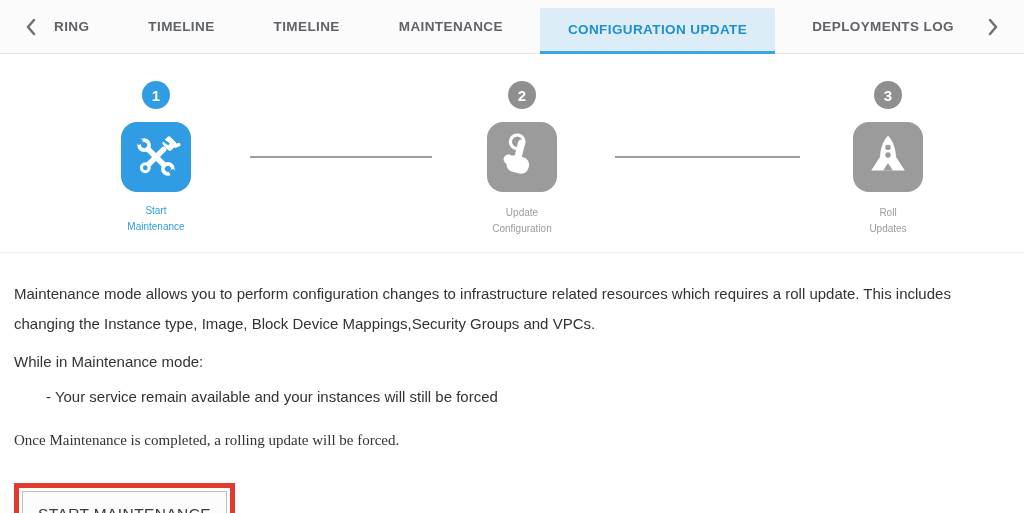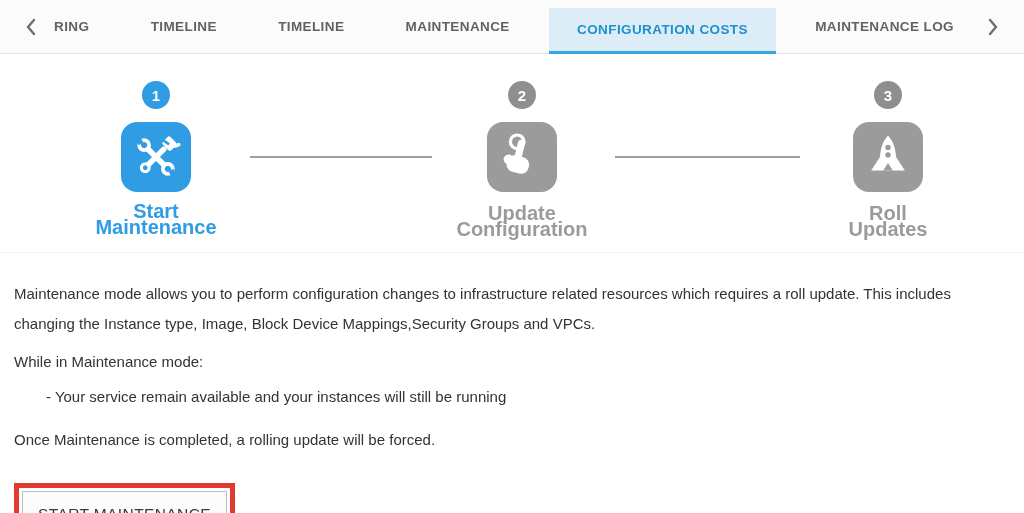--- a/index.html
+++ b/index.html
@@ -46,37 +46,37 @@
   }
   .step-tile{
     width:70px;height:70px;border-radius:16px;
     display:flex;align-items:center;justify-content:center;
   }
   .step.blue .step-num{background:#2f9ce4;}
   .step.blue .step-tile{background:#2f9ce4;}
   .step.gray .step-num{background:#8f8f8f;}
   .step.gray .step-tile{background:#9b9b9b;}
   .step-label{
-    margin-top:11px;text-align:center;font-size:20px;font-weight:700;line-height:16px;
+    margin-top:11px;text-align:center;font-size:10px;font-weight:400;line-height:16px;
   }
   .step.blue .step-label{color:#2f9ce4;}
   .step.gray .step-label{color:#9b9b9b;margin-top:13px;}
   .step-label span{display:block;}
   .connector{
     position:absolute;top:102px;height:2px;background:#9e9e9e;
   }
   .connector.c1{left:250px;width:182px;}
   .connector.c2{left:615px;width:185px;}
   
   .content{padding:0 14px;color:#333333;font-size:15px;}
   .intro{margin:26px 0 0;line-height:30px;max-width:1000px;}
   .while-heading{margin:10px 0 0;line-height:26px;}
   .bullet{margin:0;padding-left:32px;line-height:26px;}
   .bullets{margin-top:9px;}
-  .outro{margin:17px 0 18px;line-height:26px;}
+  .outro{margin:17px 0 18px;line-height:26px;font-family:Liberation Serif, serif;}
   
   .red-annotation{
     display:inline-block;margin-top:12px;
     border:5px solid #e13b2f;padding:3px;background:transparent;
   }
   .start-btn{
     display:inline-block;background:#fcfcfc;border:1px solid #bdbdbd;
     color:#3a3a3a;font-size:15.5px;letter-spacing:.4px;
     padding:13px 15px;cursor:pointer;
     font-family:"Liberation Sans","DejaVu Sans",sans-serif;
@@ -90,22 +90,22 @@
   <div class="tab-scroll">
     <svg class="chev" width="12" height="18" viewBox="0 0 12 18">
         <polyline points="9,2 3,9 9,16" fill="none" stroke="#6b6f73" stroke-width="2.4" stroke-linecap="round" stroke-linejoin="round"></polyline>
       </svg>
   </div>
   <div class="tabs">
     <div class="tab partial">RING</div>
     <div class="tab">TIMELINE</div>
     <div class="tab">TIMELINE</div>
     <div class="tab">MAINTENANCE</div>
-    <div class="tab active">CONFIGURATION COSTS</div>
-    <div class="tab">MAINTENANCE LOG</div>
+    <div class="tab active">CONFIGURATION UPDATE</div>
+    <div class="tab">DEPLOYMENTS LOG</div>
   </div>
   <div class="tab-scroll">
     <svg class="chev" width="12" height="18" viewBox="0 0 12 18">
         <polyline points="3,2 9,9 3,16" fill="none" stroke="#6b6f73" stroke-width="2.4" stroke-linecap="round" stroke-linejoin="round"></polyline>
       </svg>
   </div>
 </div>
 
 <div class="steps">
   <div class="connector c1"></div>
@@ -176,20 +176,20 @@
       <span>Roll</span>
       <span>Updates</span>
     </div>
   </div>
 </div>
 
 <div class="content">
   <p class="intro">Maintenance mode allows you to perform configuration changes to infrastructure related resources which requires a roll update. This includes changing the Instance type, Image, Block Device Mappings,Security Groups and VPCs.</p>
   <p class="while-heading">While in Maintenance mode:</p>
   <div class="bullets">
-    <p class="bullet">- Your service remain available and your instances will still be running</p>
+    <p class="bullet">- Your service remain available and your instances will still be forced</p>
   </div>
   <p class="outro">Once Maintenance is completed, a rolling update will be forced.</p>
 
   <div class="red-annotation">
     <button class="start-btn">START MAINTENANCE</button>
   </div>
 </div>
 
 </body></html>

